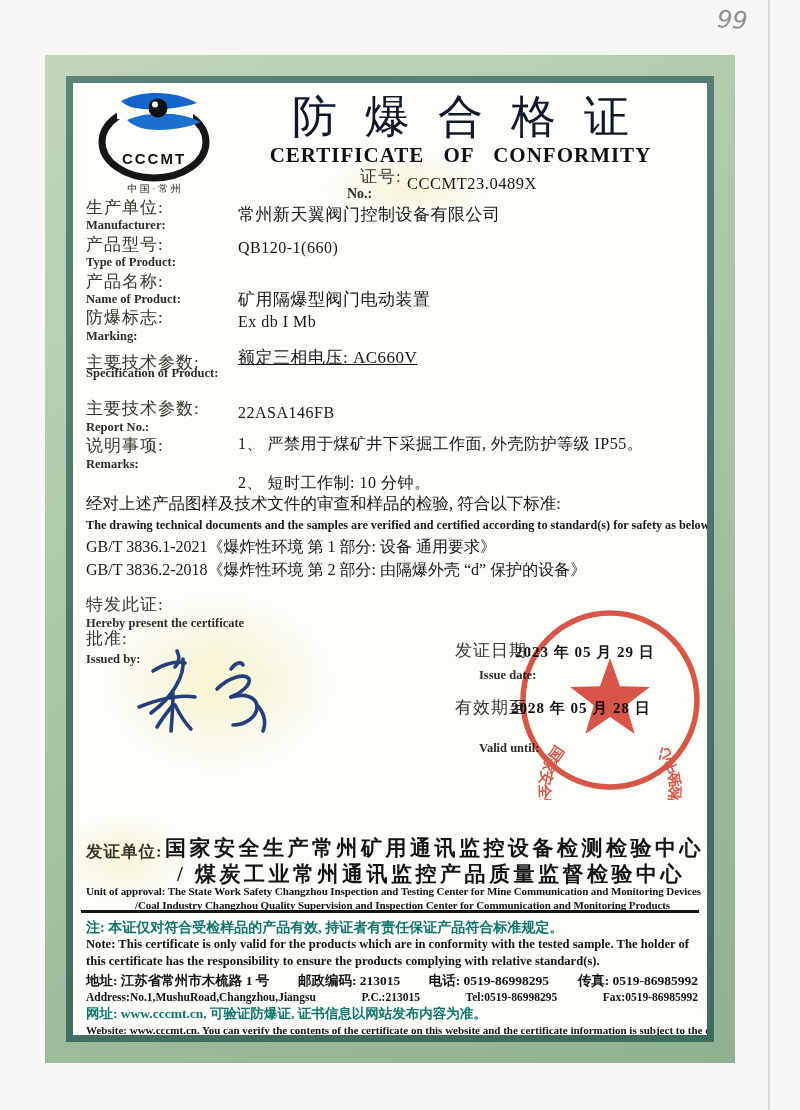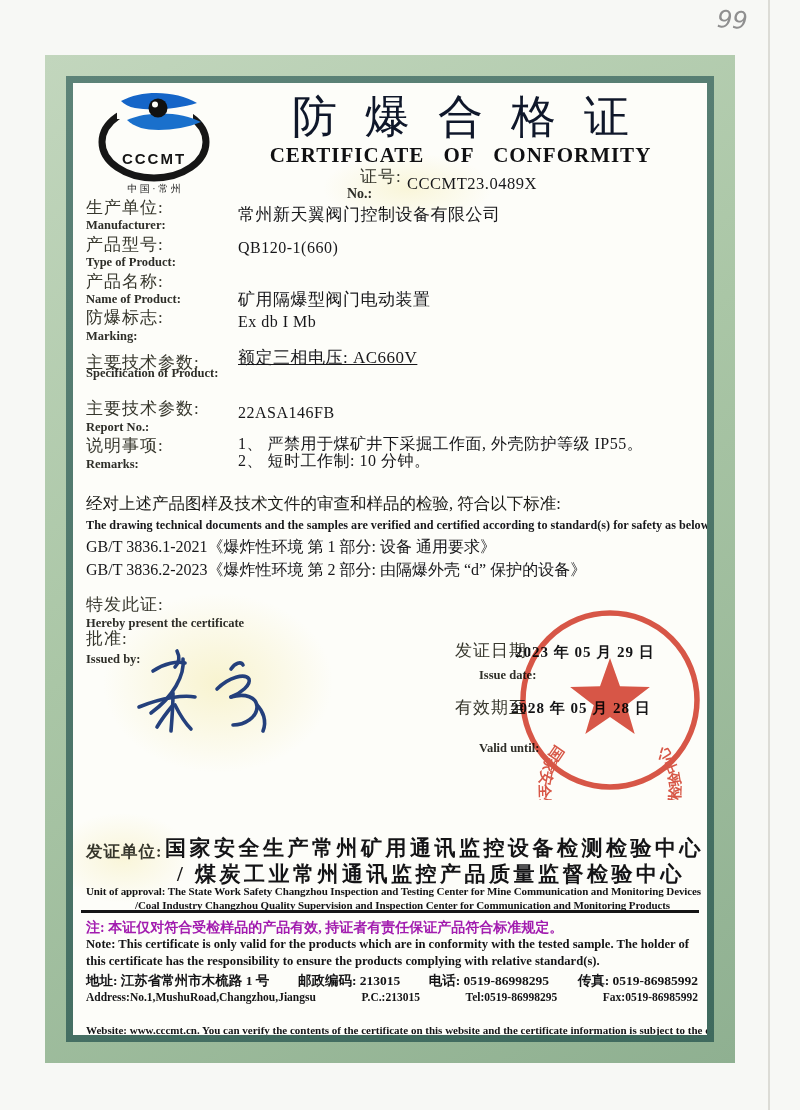--- a/index.html
+++ b/index.html
@@ -21,21 +21,21 @@
   .lab-en { font-size:12.5px; color:#2e2e28; font-weight:bold; }
   .val { font-size:17px; color:#17171a; letter-spacing:.5px; }
 
   .title-cn { left:165px; top:4px; width:445px; text-align:center; font-size:45px; color:#0f172a; letter-spacing:28px; text-indent:28px; white-space:nowrap; }
   .title-en { left:165px; top:60px; width:445px; text-align:center; font-size:21px; color:#101012; font-weight:bold; letter-spacing:1px; word-spacing:13px; white-space:nowrap; }
 
   .std { font-size:16px; color:#17171a; }
   .unit-cn { font-size:21px; font-weight:bold; color:#141416; letter-spacing:3.5px; white-space:nowrap; }
   .unit-en { font-size:11px; font-weight:bold; color:#141416; letter-spacing:-.1px; white-space:nowrap; }
   .divider { left:8px; top:827px; width:618px; height:3px; background:#151515; }
-  .note-cn { font-size:14px; font-weight:bold; color:#a21caf; }
+  .note-cn { font-size:14px; font-weight:bold; color:#0f766e; }
   .note-en { font-size:12.6px; color:#141416; font-weight:bold; line-height:1.35; }
   .row4 { display:flex; justify-content:space-between; width:612px; white-space:nowrap; }
   .date-val { font-size:15px; font-weight:bold; color:#141416; letter-spacing:1px; white-space:nowrap; z-index:2; }
   .stamp { z-index:3; mix-blend-mode:multiply; opacity:.88; }
   .sig { z-index:2; }
 </style>
 </head>
 <body>
 
 <div class="page">
@@ -88,26 +88,26 @@
         <div class="abs lab-en" style="left:13px;top:283px;">Specification of Product:</div>
         <div class="abs val" style="left:165px;top:263px;text-decoration:underline;">额定三相电压: AC660V</div>
 
         <div class="abs lab-cn" style="left:13px;top:314px;">主要技术参数:</div>
         <div class="abs lab-en" style="left:13px;top:337px;">Report No.:</div>
         <div class="abs val" style="left:165px;top:321px;font-size:16px;">22ASA146FB</div>
 
         <div class="abs lab-cn" style="left:13px;top:351px;">说明事项:</div>
         <div class="abs lab-en" style="left:13px;top:374px;">Remarks:</div>
         <div class="abs val" style="left:165px;top:351px;font-size:16px;">1、 严禁用于煤矿井下采掘工作面, 外壳防护等级 IP55。</div>
-        <div class="abs val" style="left:165px;top:368px;font-size:16px;">2、 短时工作制: 10 分钟。</div>
+        <div class="abs val" style="left:165px;top:390px;font-size:16px;">2、 短时工作制: 10 分钟。</div>
 
         <div class="abs" style="left:13px;top:410px;font-size:16.5px;color:#1a1a16;">经对上述产品图样及技术文件的审查和样品的检验, 符合以下标准:</div>
         <div class="abs" style="left:13px;top:435px;font-size:12.2px;font-weight:bold;color:#17171a;white-space:nowrap;">The drawing technical documents and the samples are verified and certified according to standard(s) for safety as below:</div>
         <div class="abs std" style="left:13px;top:454px;">GB/T 3836.1-2021《爆炸性环境 第 1 部分: 设备 通用要求》</div>
-        <div class="abs std" style="left:13px;top:477px;">GB/T 3836.2-2023《爆炸性环境 第 2 部分: 由隔爆外壳 “d” 保护的设备》</div>
+        <div class="abs std" style="left:13px;top:477px;">GB/T 3836.2-2018《爆炸性环境 第 2 部分: 由隔爆外壳 “d” 保护的设备》</div>
 
         <div class="abs lab-cn" style="left:13px;top:510px;">特发此证:</div>
         <div class="abs lab-en" style="left:13px;top:533px;">Hereby present the certificate</div>
         <div class="abs lab-cn" style="left:13px;top:544px;">批准:</div>
         <div class="abs lab-en" style="left:13px;top:569px;">Issued by:</div>
 
         <svg class="abs sig" style="left:60px;top:560px;" width="160" height="105" viewBox="0 0 160 105" fill="none" stroke="#24407c" stroke-width="3.6" stroke-linecap="round">
           <path d="M44,8 C47,14 46,20 42,24"></path>
           <path d="M20,28 C32,20 44,18 52,20"></path>
           <path d="M50,16 C52,32 40,54 18,70"></path>
@@ -157,18 +157,19 @@
           <span>电话: 0519-86998295</span>
           <span>传真: 0519-86985992</span>
         </div>
         <div class="abs row4" style="left:13px;top:908px;font-size:11.5px;font-weight:bold;color:#141416;">
           <span>Address:No.1,MushuRoad,Changzhou,Jiangsu</span>
           <span>P.C.:213015</span>
           <span>Tel:0519-86998295</span>
           <span>Fax:0519-86985992</span>
         </div>
 
+        <div class="abs note-cn" style="left:13px;top:922px;font-size:13.5px;">网址: www.cccmt.cn, 可验证防爆证, 证书信息以网站发布内容为准。</div>
         <div class="abs" style="left:13px;top:941px;width:614px;font-size:11px;font-weight:bold;color:#141416;white-space:nowrap;">Website: www.cccmt.cn. You can verify the contents of the certificate on this website and the certificate information is subject to the content published on it.</div>
 
       </div>
     </div>
   </div>
 </div>
 
 </body></html>

